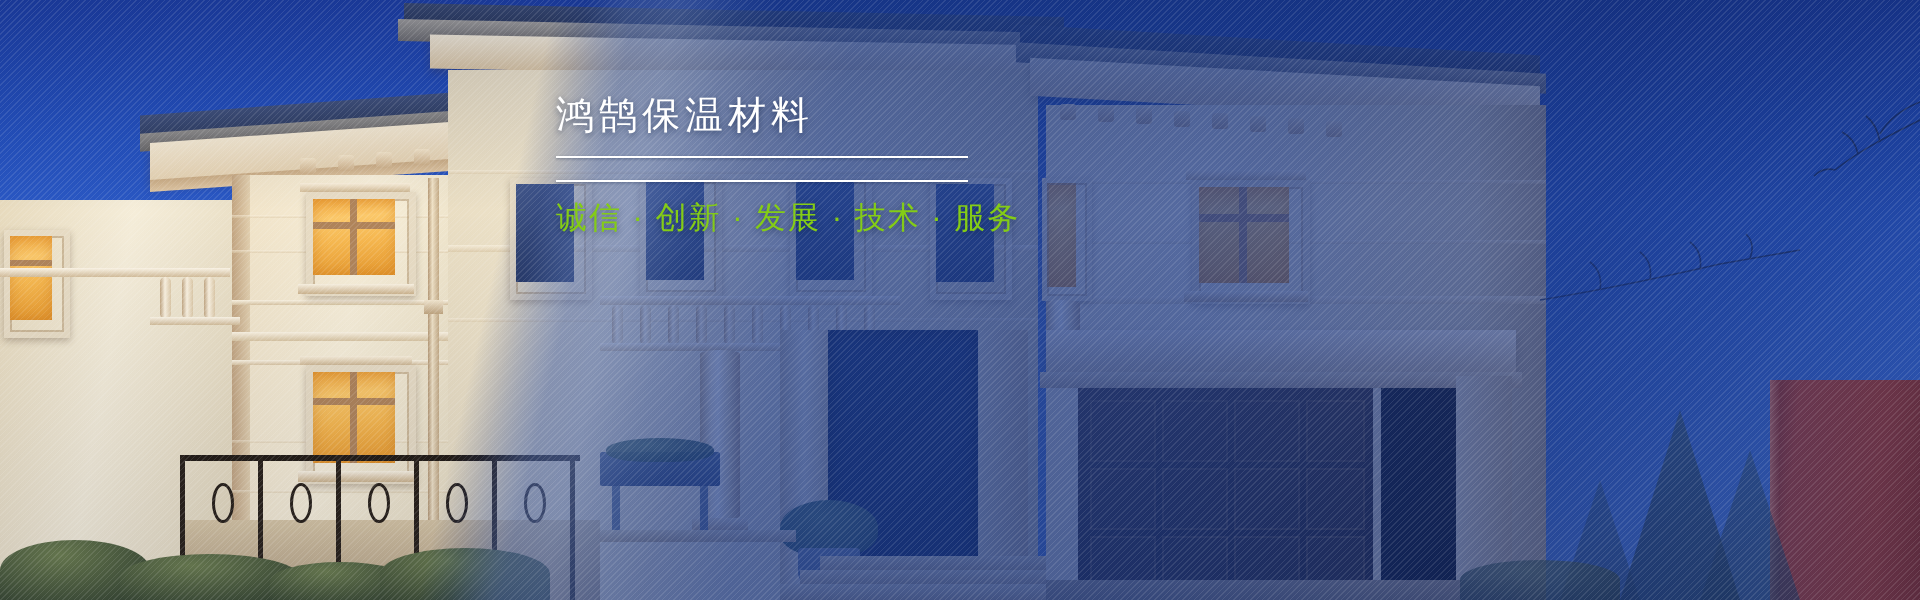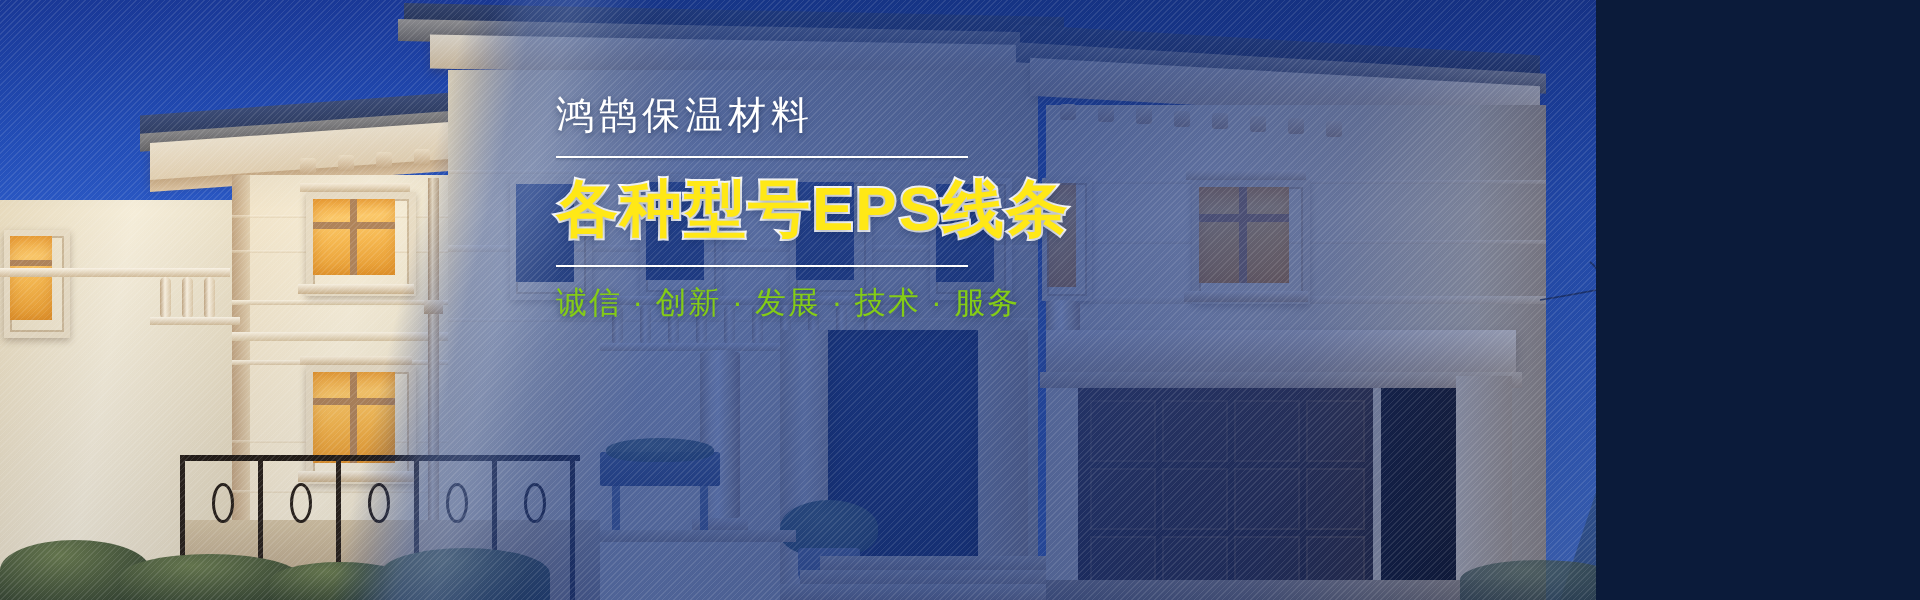--- a/index.html
+++ b/index.html
@@ -1,17 +1,17 @@
 <!DOCTYPE html>
 <html><head>
 <meta charset="utf-8">
 <style>
   html,body{margin:0;padding:0;background:#0b1b3a;}
   #banner{
-    position:relative;width:1596px;height:600px;overflow:hidden;
+    position:relative;width:1920px;height:600px;overflow:hidden;
     font-family:"Liberation Sans","DejaVu Sans",sans-serif;
   }
 
   
   .sky{position:absolute;inset:0;
     background:
       linear-gradient(180deg,#1d3fa8 0%,#2450bd 22%,#2f5ec8 45%,#3a69cf 65%,#4a78d6 85%,#5a84d8 100%);
   }
   .sky-glow{position:absolute;left:46%;top:40%;width:900px;height:600px;
     transform:translate(-50%,-30%);
@@ -445,18 +445,17 @@
   </div>
 
   <div class="ov-main"></div>
   <div class="ov-band"></div>
   <div class="ov-soft"></div>
   <div class="ov-hatch"></div>
 
   <div class="copy">
     <div class="brand">鸿鹄保温材料</div>
     <div class="rule"></div>
-    <div class="head">各种型号EPS线条</div>
     <div class="rule bottom"></div>
     <div class="tag">诚信 · 创新 · 发展 · 技术 · 服务</div>
   </div>
 
 </div>
 
 </body></html>

